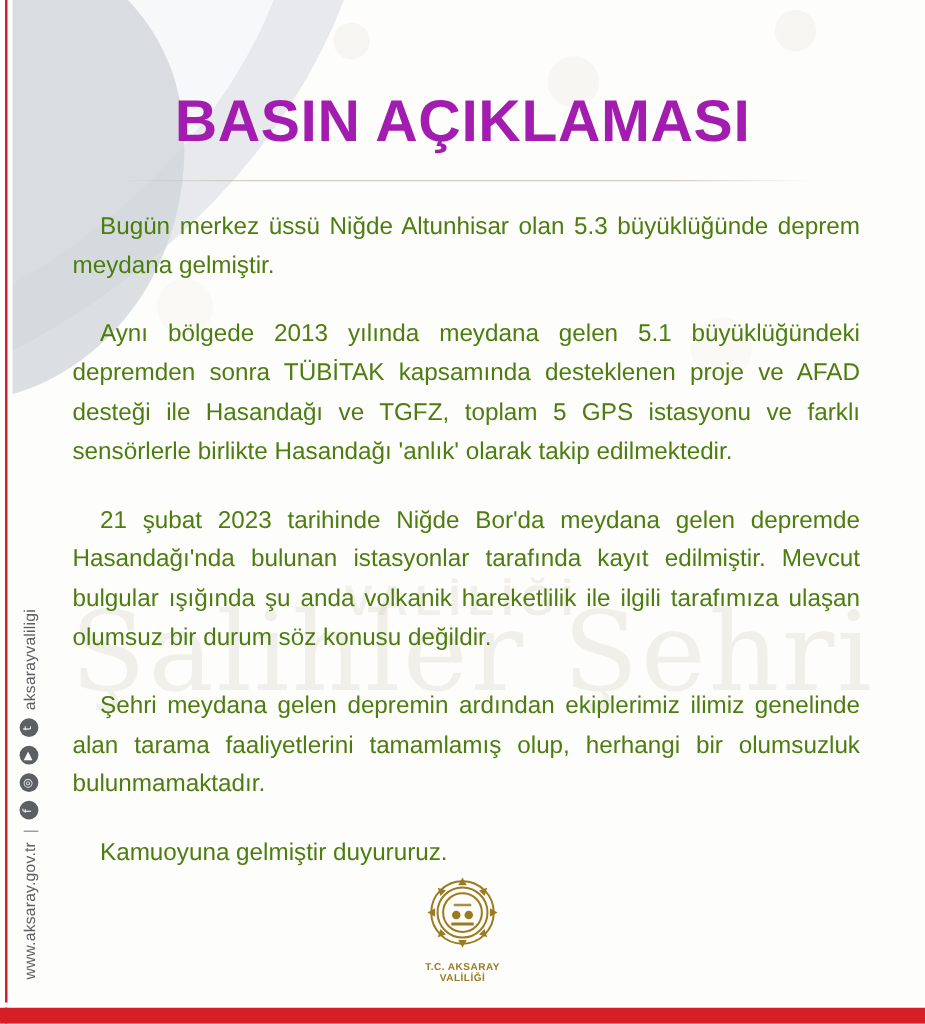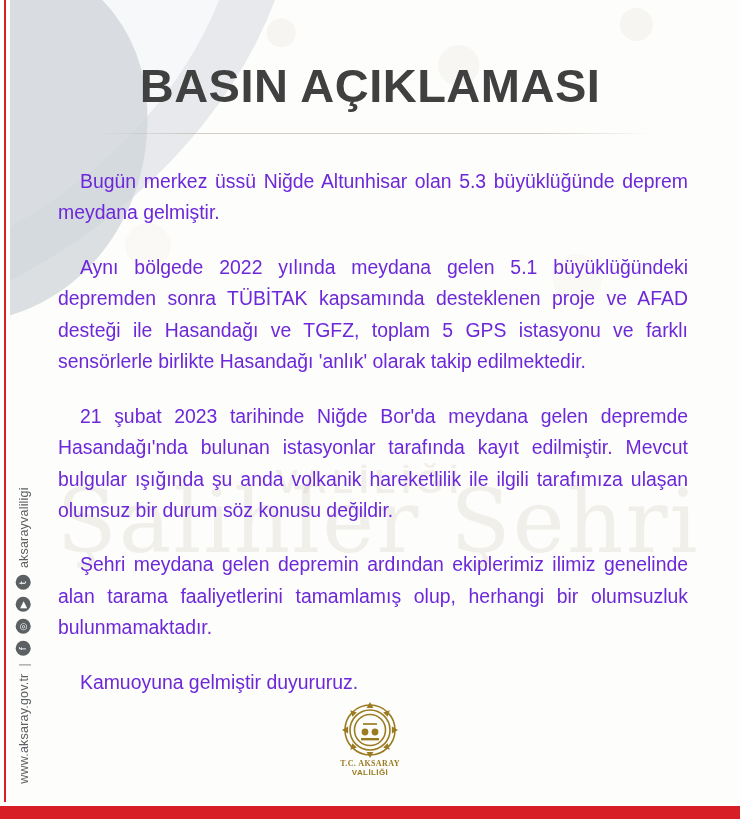--- a/index.html
+++ b/index.html
@@ -184,44 +184,44 @@
     top: 62px;
     left: 0;
     right: 0;
     text-align: center;
   }
   .title {
     font-family: "Liberation Sans", sans-serif;
     font-weight: bold;
     font-size: 47px;
     line-height: 1;
-    color: #404040;
+    color: #a21caf;
     letter-spacing: .5px;
-    margin: 0;
+    margin: 11px;
   }
   .title-rule {
     margin: 24px auto 0;
     width: 560px;
     height: 1px;
     background: linear-gradient(to right, rgba(190,175,160,0) 0%, rgba(180,165,150,0.55) 20%, rgba(180,165,150,0.55) 80%, rgba(190,175,160,0) 100%);
   }
 
   
   .body-text {
     position: absolute;
     top: 166px;
     left: 58px;
     width: 630px;
   }
   .body-text p {
     margin: 0 0 23px 0;
     font-family: "Liberation Sans", sans-serif;
     font-size: 19.4px;
     line-height: 1.62;
-    color: #6d28d9;
+    color: #4d7c0f;
     text-align: justify;
     text-indent: 22px;
     -webkit-hyphens: none;
     hyphens: none;
   }
   .body-text p.last {
     text-align: left;
     margin-bottom: 0;
   }
 
@@ -236,21 +236,21 @@
     text-align: center;
   }
   .emblem svg { display: block; margin: 0 auto; }
   .emblem .e-line1,
   .emblem .e-line2 {
     font-family: "Liberation Sans", sans-serif;
     font-weight: bold;
     color: #9a7b22;
     letter-spacing: .4px;
   }
-  .emblem .e-line1 { font-size: 8px; margin-top: 0; font-family: Liberation Serif, serif; }
+  .emblem .e-line1 { font-size: 8px; margin-top: 10px; }
   .emblem .e-line2 { font-size: 8px; }
 </style>
 </head>
 <body>
 
 <div id="page">
 
   <div class="bg-tile"></div>
 
   <div class="watermark-sub">VALİLİĞİ</div>
@@ -274,21 +274,21 @@
     </div>
   </div>
 
   <div class="title-wrap">
     <h1 class="title">BASIN AÇIKLAMASI</h1>
     <div class="title-rule"></div>
   </div>
 
   <div class="body-text">
     <p>Bugün merkez üssü Niğde Altunhisar olan 5.3 büyüklüğünde deprem meydana gelmiştir.</p>
-    <p>Aynı bölgede 2022 yılında meydana gelen 5.1 büyüklüğündeki depremden sonra TÜBİTAK kapsamında desteklenen proje ve AFAD desteği ile Hasandağı ve TGFZ, toplam 5 GPS istasyonu ve farklı sensörlerle birlikte Hasandağı 'anlık' olarak takip edilmektedir.</p>
+    <p>Aynı bölgede 2013 yılında meydana gelen 5.1 büyüklüğündeki depremden sonra TÜBİTAK kapsamında desteklenen proje ve AFAD desteği ile Hasandağı ve TGFZ, toplam 5 GPS istasyonu ve farklı sensörlerle birlikte Hasandağı 'anlık' olarak takip edilmektedir.</p>
     <p>21 şubat 2023 tarihinde Niğde Bor'da meydana gelen depremde Hasandağı'nda  bulunan istasyonlar tarafında kayıt edilmiştir. Mevcut bulgular ışığında şu anda volkanik hareketlilik  ile ilgili tarafımıza ulaşan olumsuz bir durum söz konusu değildir.</p>
     <p>Şehri meydana gelen depremin ardından ekiplerimiz ilimiz genelinde alan tarama faaliyetlerini tamamlamış olup, herhangi bir olumsuzluk bulunmamaktadır.</p>
     <p class="last">Kamuoyuna gelmiştir duyururuz.</p>
   </div>
 
   <div class="emblem">
     <svg width="62" height="58" viewBox="0 0 62 58">
       <g fill="none" stroke="#9a7b22" stroke-width="1.6">
         <circle cx="31" cy="29" r="25"></circle>
         <circle cx="31" cy="29" r="20"></circle>

